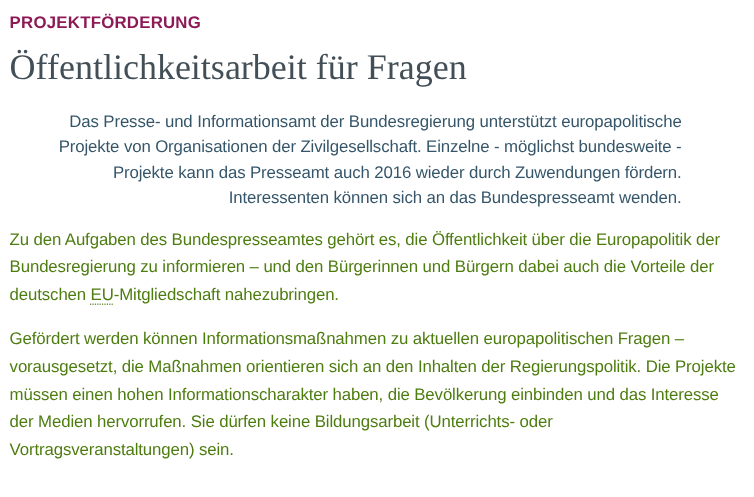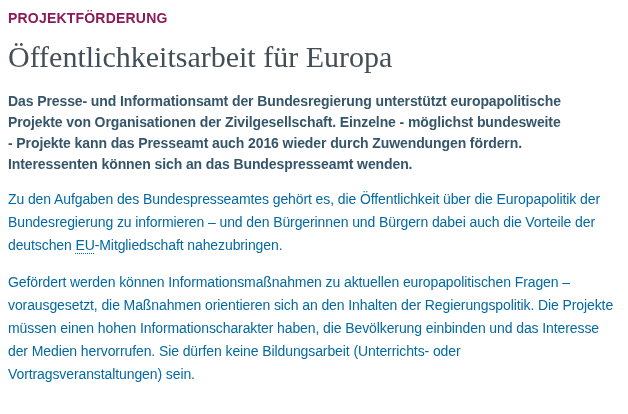--- a/index.html
+++ b/index.html
@@ -27,31 +27,32 @@
     font-family: "Liberation Serif", serif;
     font-weight: 400;
     font-size: 30px;
     line-height: 36px;
     color: #434f57;
   }
   p.lead {
     margin: 0 0 13px 0;
     font-size: 14px;
     line-height: 21px;
-    font-weight: 700;
+    font-weight: 400;
     letter-spacing: -0.1px;
     color: #35566a;
     max-width: 560px;
+    text-align: right;
   }
   p.body-text {
     margin: 0 0 14px 0;
     font-size: 14px;
     line-height: 23px;
     letter-spacing: -0.1px;
-    color: #0369a1;
+    color: #4d7c0f;
   }
   h2.section-heading {
     margin: 0 0 11px 0;
     font-family: "Liberation Serif", serif;
     font-weight: 400;
     font-size: 23px;
     line-height: 30px;
     color: #434f57;
   }
   abbr.abbr-eu {
@@ -61,21 +62,21 @@
     cursor: help;
   }
 </style>
 </head>
 <body>
 
 <main>
 
   <p class="kicker">PROJEKTFÖRDERUNG</p>
 
-  <h1 class="page-title">Öffentlichkeitsarbeit für Europa</h1>
+  <h1 class="page-title">Öffentlichkeitsarbeit für Fragen</h1>
 
   <p class="lead">Das Presse- und Informationsamt der Bundesregierung unterstützt europapolitische Projekte von Organisationen der Zivilgesellschaft. Einzelne - möglichst bundesweite - Projekte kann das Presseamt auch 2016 wieder durch Zuwendungen fördern. Interessenten können sich an das Bundespresseamt wenden.</p>
 
   <p class="body-text"><span>Zu den Aufgaben des Bundespresseamtes gehört es, die Öffentlichkeit über die Europapolitik der Bundesregierung zu informieren – und den Bürgerinnen und Bürgern dabei auch die Vorteile der deutschen </span><abbr class="abbr-eu">EU</abbr><span>-Mitgliedschaft nahezubringen.</span></p>
 
 
   <p class="body-text">Gefördert werden können Informationsmaßnahmen zu aktuellen europapolitischen Fragen – vorausgesetzt, die Maßnahmen orientieren sich an den Inhalten der Regierungspolitik. Die Projekte müssen einen hohen Informationscharakter haben, die Bevölkerung einbinden und das Interesse der Medien hervorrufen. Sie dürfen keine Bildungsarbeit (Unterrichts- oder Vortragsveranstaltungen) sein.</p>
 
 </main>
 

